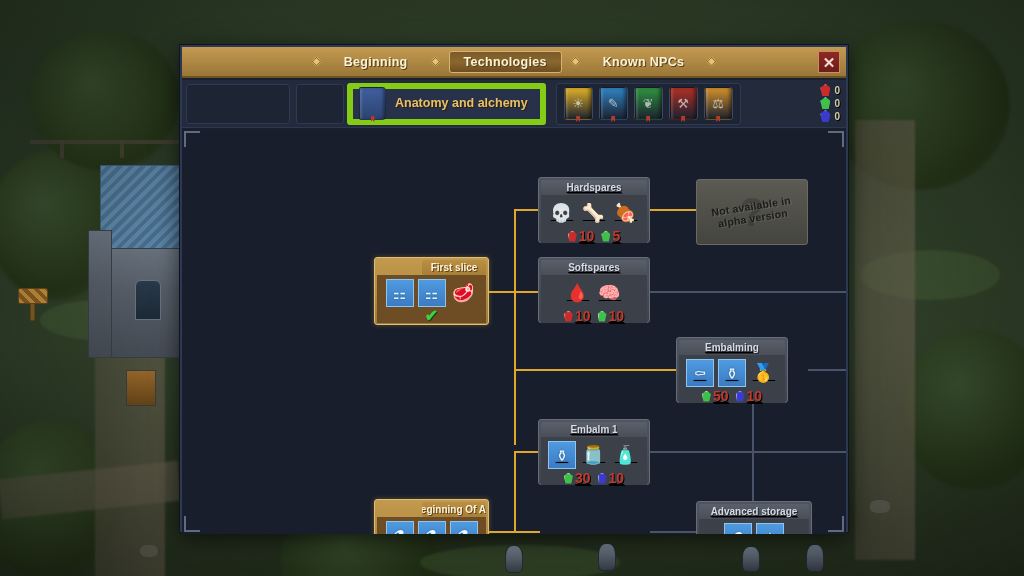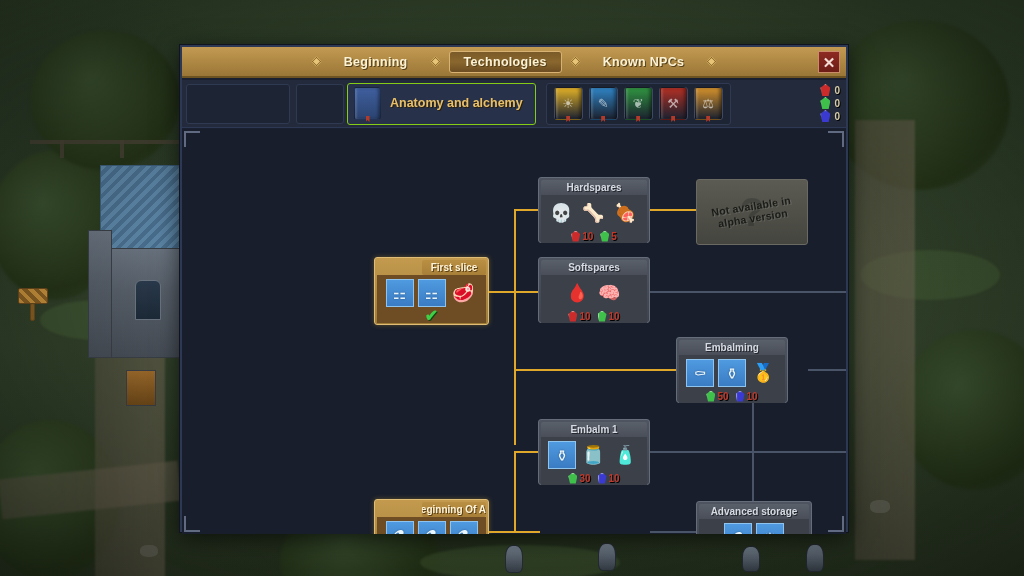--- a/index.html
+++ b/index.html
@@ -145,21 +145,21 @@
     margin: 0 3px;
     background: #1d2434;
     border: 1px solid #2f3a52;
     border-radius: 3px;
   }
   #hdr-left  { width: 104px; margin-left: 4px; }
   #hdr-mid   { width: 48px; }
   #cat-current {
     height: 42px;
     background: #28314a;
-    border: 1px solid #84cc16;
+    border: 6px solid #84cc16;
     border-radius: 3px;
     display: flex; align-items: center;
     padding: 0 12px 0 6px;
     gap: 9px;
     min-width: 176px;
   }
   .book {
     width: 27px; height: 33px;
     border-radius: 2px 4px 4px 2px;
     position: relative;
@@ -242,20 +242,21 @@
 
   
   .node {
     position: absolute;
     border-radius: 3px;
     padding: 2px;
   }
   .node.locked-state {
     background: linear-gradient(180deg, #4e5460 0%, #3e434e 100%);
     border: 1px solid #666d7a;
+    text-decoration: underline;
   }
   .node.unlocked {
     background: linear-gradient(180deg, #c39a4e 0%, #a07d37 100%);
     border: 1px solid #e0bd76;
     box-shadow: 0 0 5px rgba(224,168,42,.35);
   }
   .node-title {
     height: 15px;
     font-size: 10px; font-weight: bold;
     display: flex; align-items: center; justify-content: center;
@@ -295,21 +296,21 @@
     text-shadow: 0 0 2px rgba(0,0,0,.4);
   }
   .node-cost {
     display: flex; align-items: center; justify-content: center;
     gap: 7px;
     height: 14px;
   }
   .locked-state .node-cost { background: #3b4049; }
   .cost {
     display: flex; align-items: center; gap: 2px;
-    font-size: 10px; font-weight: bold;
+    font-size: 14px; font-weight: bold;
     color: #c0392b;
     text-shadow: 1px 1px 0 #000;
   }
   .cost .gem { width: 9px; height: 11px; }
   .check {
     text-align: center;
     color: #3fd048;
     font-size: 16px; font-weight: bold;
     line-height: 14px;
     text-shadow: 1px 1px 0 #12450f;

